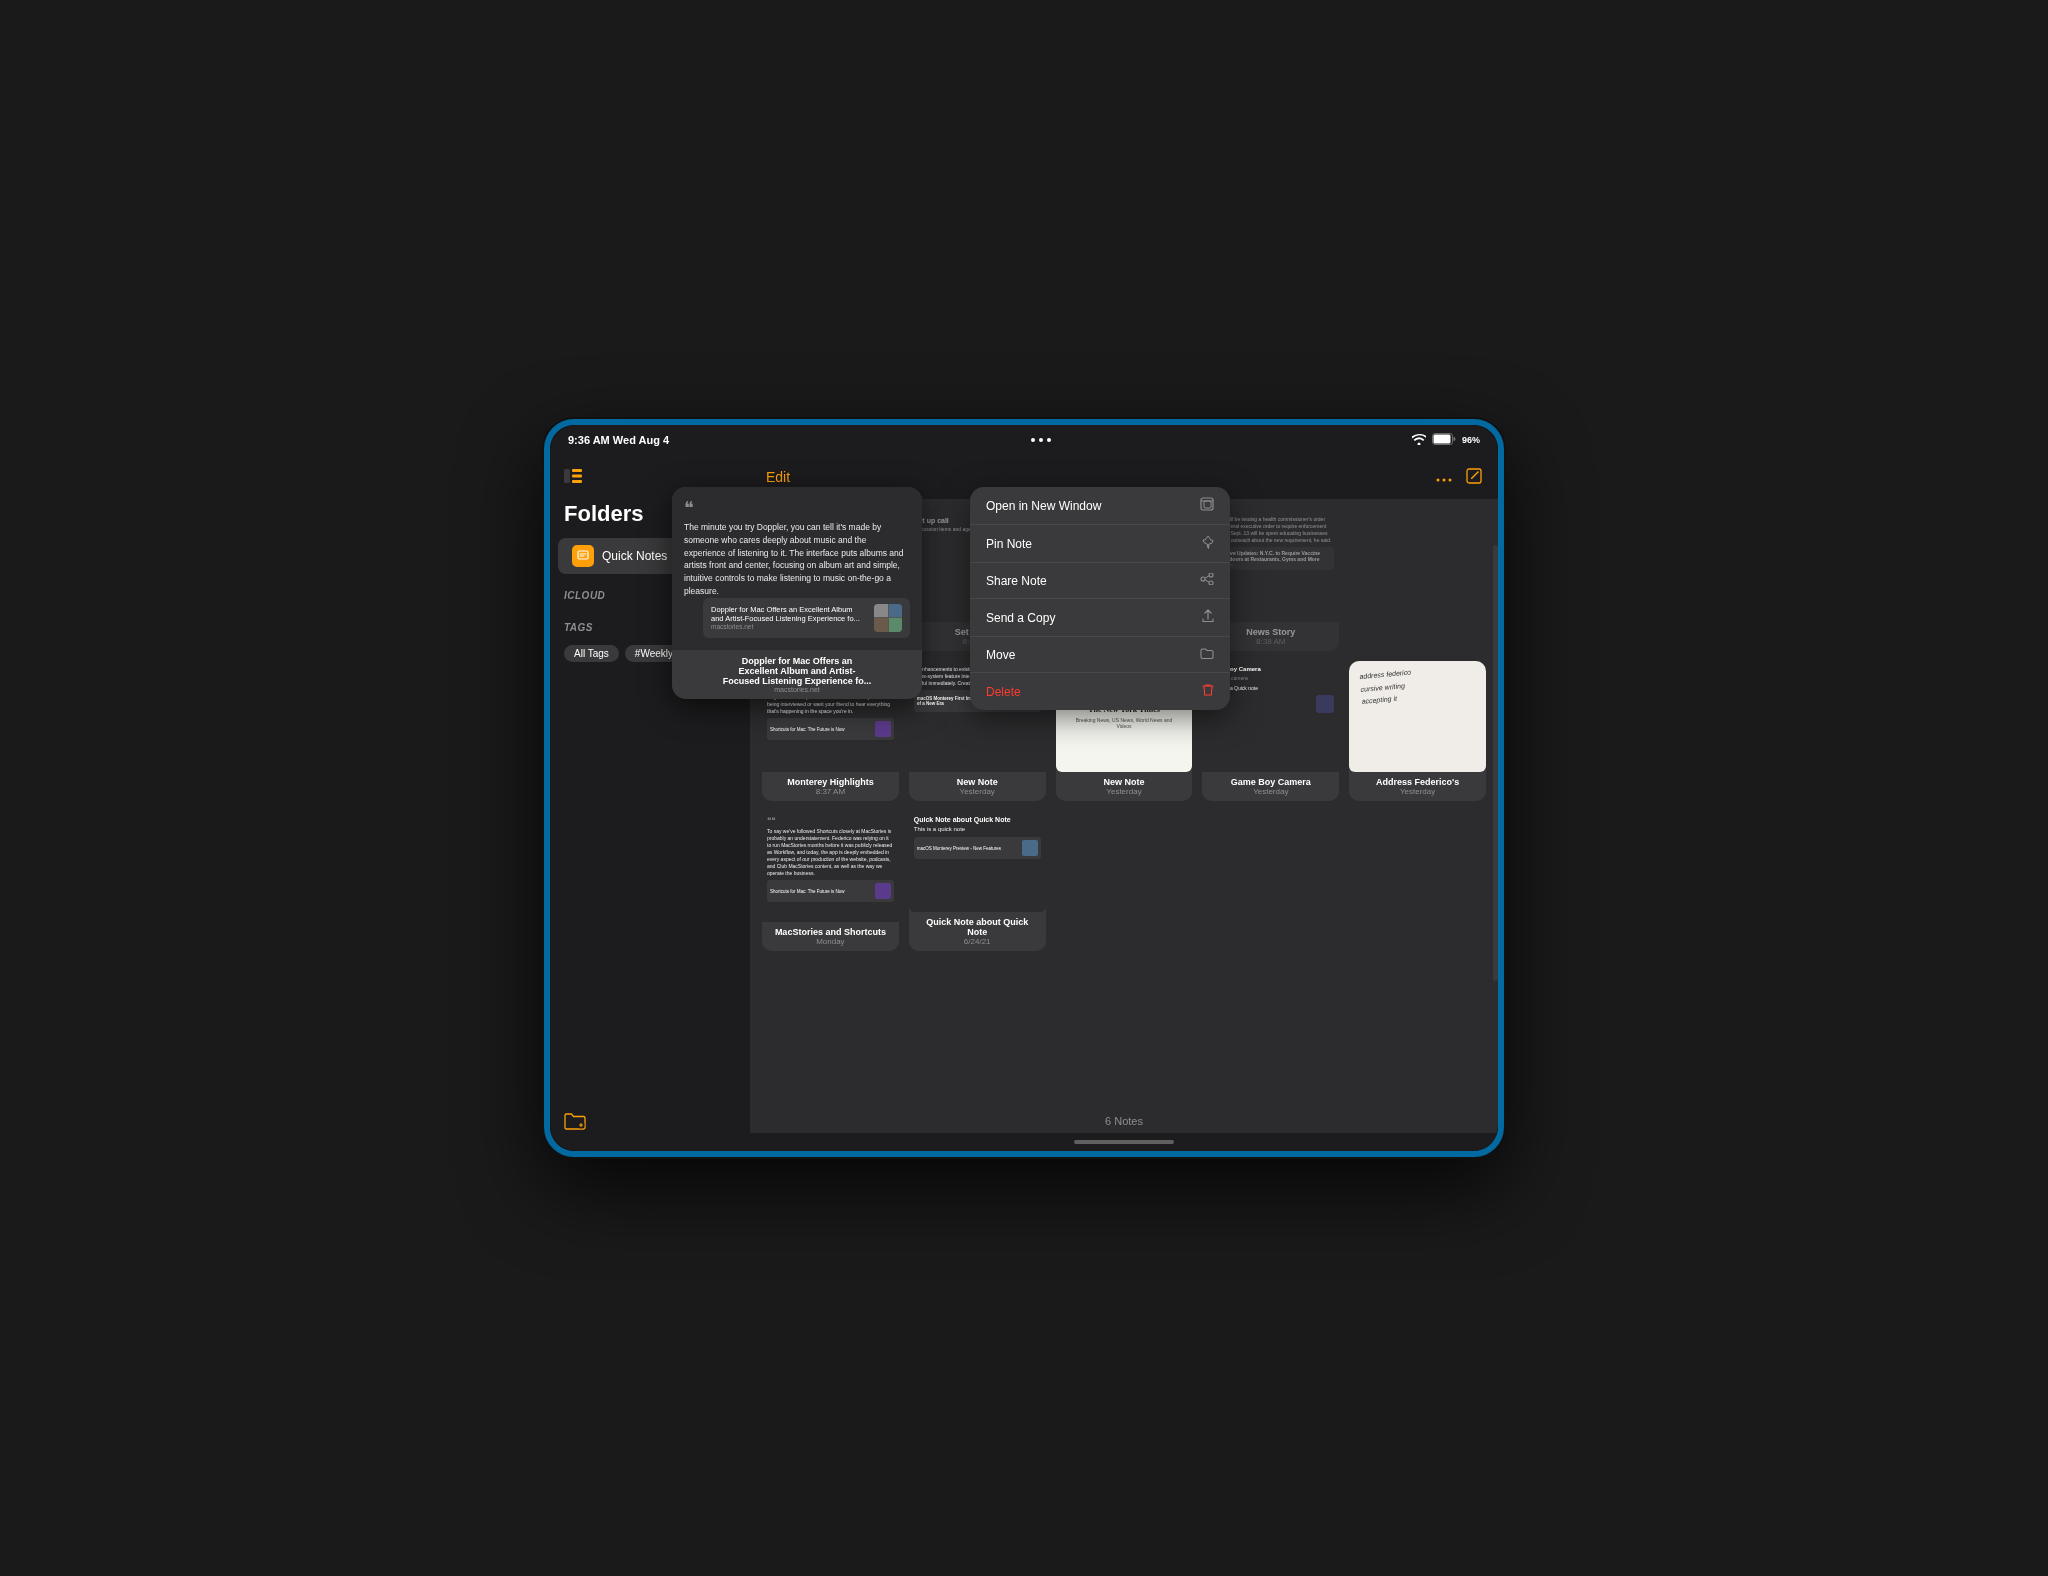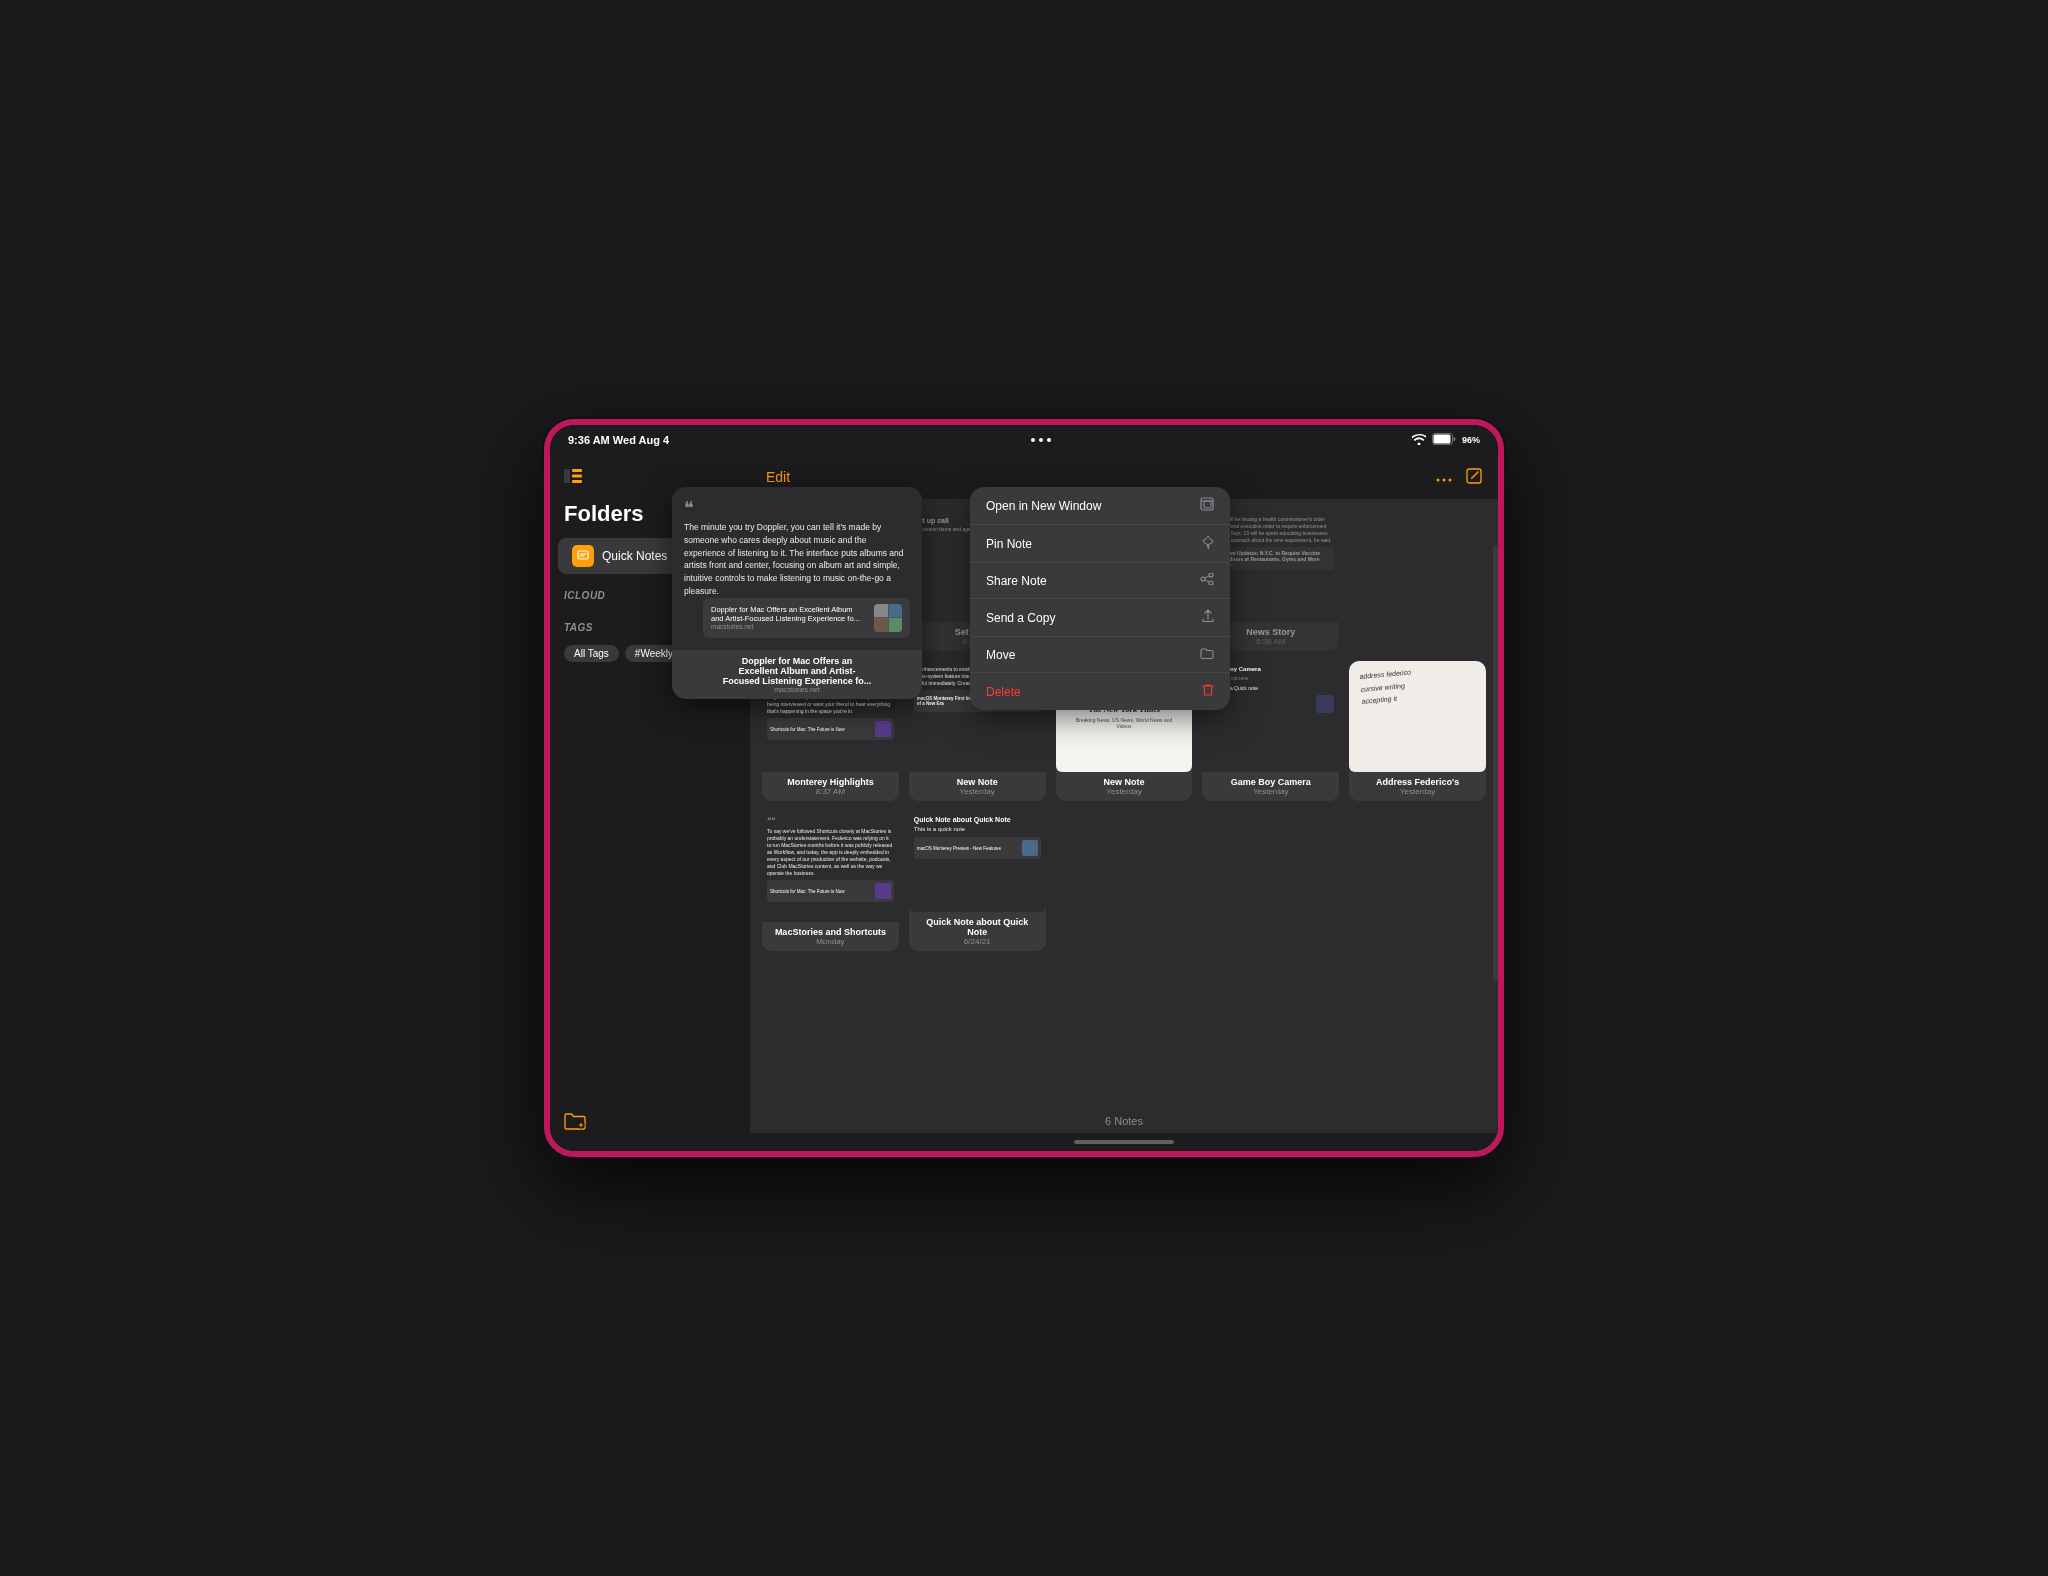--- a/index.html
+++ b/index.html
@@ -9,21 +9,21 @@
       justify-content: center;
       align-items: center;
       min-height: 100vh;
       font-family: -apple-system, BlinkMacSystemFont, 'SF Pro Display', 'Helvetica Neue', sans-serif;
     }
     .ipad-frame {
       width: 960px;
       height: 738px;
       background: #1c1c1e;
       border-radius: 30px;
-      border: 6px solid #be185d;
+      border: 6px solid #0369a1;
       position: relative;
       overflow: hidden;
       box-shadow: 0 0 0 2px #111, 0 30px 80px rgba(0,0,0,0.8);
     }
     .ipad-inner {
       width: 100%;
       height: 100%;
       background: #000;
       border-radius: 26px;
       overflow: hidden;

